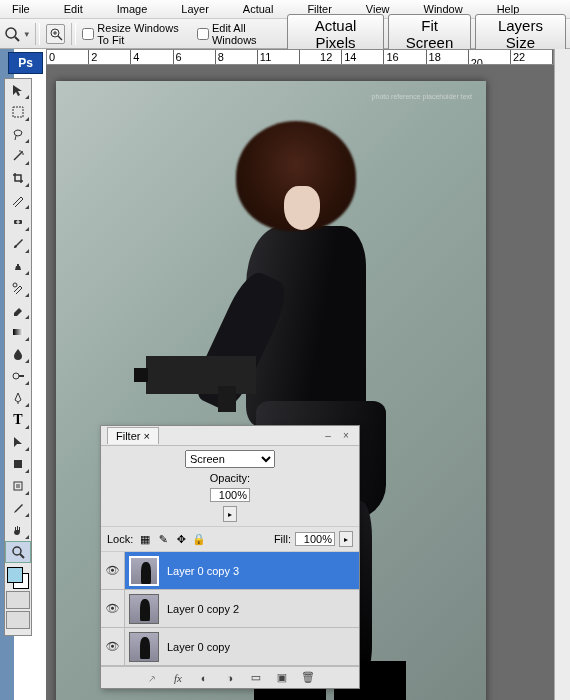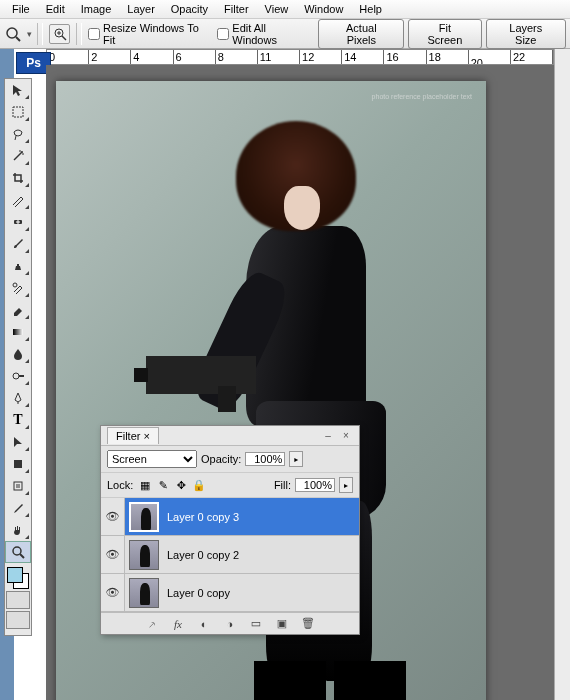--- a/index.html
+++ b/index.html
@@ -1,39 +1,39 @@
 <!DOCTYPE html>
 <html><head>
 <meta charset="utf-8">
 <style>
 * { margin: 0; padding: 0; box-sizing: border-box; font-family: Tahoma, sans-serif; font-size: 11px; }
 body { background: #fff; width: 570px; height: 700px; overflow: hidden; position: relative; }
 
 
-.menubar { height: 19px; background: linear-gradient(#fdfdfd, #ececec); border-bottom: 1px solid #ccc; display: flex; align-items: center; padding: 0 4px; }
+.menubar { height: 19px; background: linear-gradient(#fdfdfd, #ececec); border-bottom: 1px solid #ccc; display: flex; align-items: center; padding: 0 4px; gap: 18px; }
 .menubar span { padding: 2px 8px; cursor: default; }
 
 
 .optbar { height: 30px; background: linear-gradient(#f5f5f5, #e5e5e5); border-bottom: 1px solid #aaa; display: flex; align-items: center; padding: 0 4px; gap: 4px; }
 .optbar .zoom-ico { width: 20px; height: 20px; display: inline-flex; align-items: center; justify-content: center; }
 .optbar .drop { font-size: 9px; color: #555; }
 .optbar .sep { width: 6px; height: 22px; border-left: 1px solid #bbb; border-right: 1px solid #fff; margin: 0 2px; }
 .optbar .toggle-box { width: 22px; height: 20px; border: 1px solid #999; background: #f0f0f0; display: inline-flex; align-items: center; justify-content: center; border-radius: 2px; }
 .optbar .chk { display: inline-flex; align-items: center; gap: 3px; margin-right: 6px; }
 .optbar .chk input { width: 12px; height: 12px; }
-.optbar .btn { background: linear-gradient(#fefefe, #e0e0e0); border: 1px solid #888; border-radius: 3px; padding: 2px 12px; font-size: 11px; }
+.optbar .btn { background: linear-gradient(#fefefe, #e0e0e0); border: 1px solid #888; border-radius: 3px; padding: 2px 12px; font-size: 15px; }
 
 
 .ruler-h { position: absolute; top: 49px; left: 46px; right: 16px; height: 16px; background: #fff; border: 1px solid #888; font-size: 9px; display: flex; overflow: hidden; }
 .ruler-h .tick { position: relative; width: 48px; border-right: 1px solid #666; height: 100%; }
 .ruler-h .tick::after { content: attr(data-v); position: absolute; top: 1px; left: 2px; font-size: 9px; }
 
 
 .leftstrip { position: absolute; top: 49px; left: 0; width: 14px; bottom: 0; background: #6b8fb5; }
-.ps-logo { width: 35px; height: 22px; background: #1a4ea8; color: #fff; display: flex; align-items: center; justify-content: center; font-weight: bold; font-size: 12px; position: absolute; top: 52px; left: 16px; border: 1px solid #0a2e68; }
+.ps-logo { width: 35px; height: 22px; background: #1a4ea8; color: #fff; display: flex; align-items: center; justify-content: center; font-weight: bold; font-size: 12px; position: absolute; top: 52px; left: 8px; border: 1px solid #0a2e68; }
 
 
 .tools { position: absolute; top: 78px; left: 4px; width: 28px; background: #e8e8e8; border: 1px solid #888; padding-bottom: 4px; }
 .tools .tool { width: 26px; height: 22px; display: flex; align-items: center; justify-content: center; border: 1px solid transparent; position: relative; cursor: default; }
 .tools .tool.active { background: #c8d4e8; border: 1px solid #7a9; }
 .tools .tool .tri { position: absolute; right: 1px; bottom: 1px; width: 0; height: 0; border-left: 4px solid transparent; border-bottom: 4px solid #444; }
 .tools .swatch { width: 22px; height: 22px; margin: 4px auto 2px; position: relative; }
 .tools .swatch .fg { position: absolute; top: 0; left: 0; width: 16px; height: 16px; background: #9fd4e8; border: 1px solid #000; }
 .tools .swatch .bg { position: absolute; bottom: 0; right: 0; width: 16px; height: 16px; background: #fff; border: 1px solid #000; }
 .tools .qm { width: 24px; height: 18px; margin: 2px auto; display: flex; }
@@ -58,21 +58,21 @@
 .boot1 { left: 78px; } .boot2 { left: 158px; }
 .boot1::after, .boot2::after { content:''; position:absolute; bottom:-14px; left:6px; width:60px; height:14px; background:#0a0a0a; border-radius:2px; }
 .credit { position: absolute; top: 12px; right: 14px; color: #e8e8e8; font-size: 7px; text-align: left; line-height: 1.2; opacity: 0.6; }
 
 
 .panel { position: absolute; top: 425px; left: 100px; width: 260px; background: #e4e4e4; border: 1px solid #888; box-shadow: 2px 2px 6px rgba(0,0,0,0.3); }
 .panel .titlebar { height: 20px; display: flex; align-items: center; padding: 0 6px; background: #e8e8e8; border-bottom: 1px solid #bbb; }
 .panel .titlebar .tab { background: #f4f4f4; border: 1px solid #aaa; border-bottom: none; padding: 2px 8px; font-size: 11px; display: flex; align-items: center; gap: 3px; }
 .panel .titlebar .winbtns { margin-left: auto; display: flex; gap: 4px; }
 .panel .titlebar .winbtns span { width: 14px; height: 12px; font-size: 10px; text-align: center; color: #555; cursor: default; }
-.panel .row1 { display: flex; align-items: center; padding: 4px 6px; gap: 4px; border-bottom: 1px solid #ccc; }
+.panel .row1 { display: flex; align-items: center; padding: 4px 6px; gap: 4px; border-bottom: 1px solid #ccc; flex-direction: column; }
 .panel select { font-size: 11px; width: 90px; height: 18px; }
 .panel .lbl { font-size: 11px; }
 .panel .pct { width: 40px; font-size: 11px; border: 1px solid #999; background: #fff; padding: 0 2px; display: inline-block; text-align: right; }
 .panel .arrow-btn { width: 14px; height: 16px; border: 1px solid #999; background: #eee; font-size: 8px; display: inline-flex; align-items: center; justify-content: center; }
 .panel .row2 { display: flex; align-items: center; padding: 4px 6px; gap: 4px; border-bottom: 1px solid #ccc; }
 .panel .lockicons { display: flex; gap: 2px; }
 .panel .lockicons span { width: 16px; height: 16px; display: inline-flex; align-items: center; justify-content: center; font-size: 11px; }
 .panel .layers-list { background: #d8d8d8; }
 .panel .layer { display: flex; align-items: center; height: 38px; border-bottom: 1px solid #bbb; background: #e0e0e0; }
 .panel .layer.selected { background: #3979d8; color: #fff; }
@@ -90,21 +90,21 @@
 svg { display: block; }
 </style>
 </head>
 <body>
 
 <div class="menubar">
   <span>File</span>
   <span>Edit</span>
   <span>Image</span>
   <span>Layer</span>
-  <span>Opacity</span>
+  <span>Actual</span>
   <span>Filter</span>
   <span>View</span>
   <span>Window</span>
   <span>Help</span>
 </div>
 
 <div class="optbar">
   <span class="zoom-ico">
     <svg width="16" height="16">
         <circle cx="7" cy="7" r="5" fill="none" stroke="#333" stroke-width="1.5"></circle>
@@ -148,21 +148,21 @@
   <div class="tick">
       <span style="position:absolute;top:1px;left:2px">6</span>
     </div>
   <div class="tick">
       <span style="position:absolute;top:1px;left:2px">8</span>
     </div>
   <div class="tick">
       <span style="position:absolute;top:1px;left:2px">11</span>
     </div>
   <div class="tick">
-      <span style="position:absolute;top:1px;left:2px">12</span>
+      <span style="position:absolute;top:1px;left:20px">12</span>
     </div>
   <div class="tick">
       <span style="position:absolute;top:1px;left:2px">14</span>
     </div>
   <div class="tick">
       <span style="position:absolute;top:1px;left:2px">16</span>
     </div>
   <div class="tick">
       <span style="position:absolute;top:1px;left:2px">18</span>
     </div>

